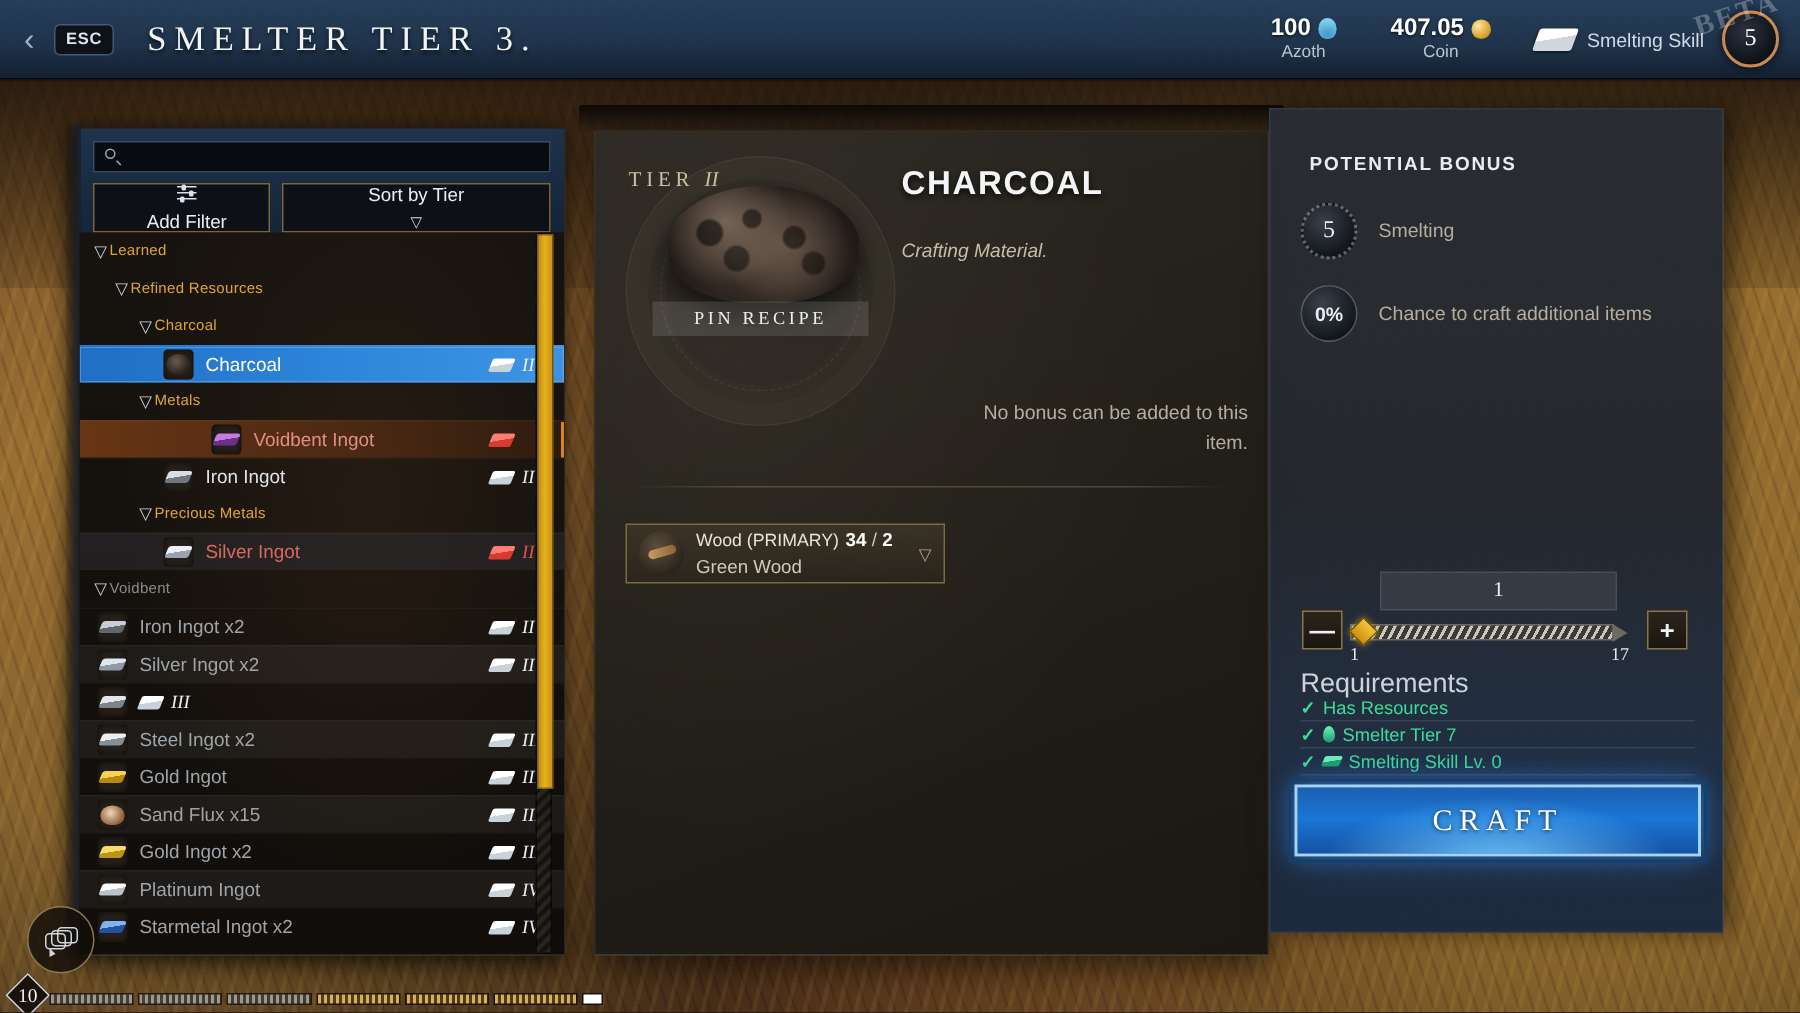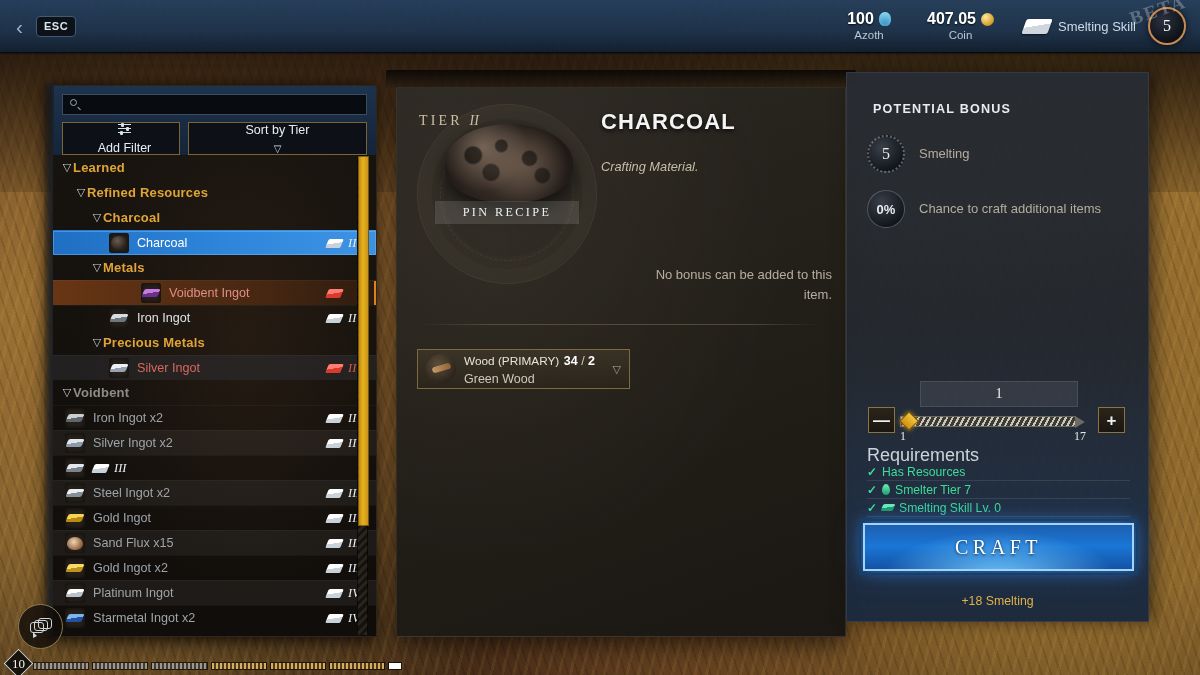--- a/index.html
+++ b/index.html
@@ -174,21 +174,21 @@
     position: absolute; top: 69px; left: 0; right: 0; bottom: 0;
     overflow: hidden;
     background:
       radial-gradient(ellipse at 60% 38%, rgba(86,58,34,0.26), rgba(0,0,0,0) 62%),
       linear-gradient(180deg, #17130f, #100d0a);
   }
   .node { display: flex; align-items: center; height: 25px; position: relative; }
   .node .twist {
     color: #cdd6e0; font-size: 11px; width: 12px; text-align: center; flex: 0 0 auto;
   }
-  .group-label { font-size: 13px; font-weight: bold; letter-spacing: .2px; }
+  .group-label { font-size: 10px; font-weight: normal; letter-spacing: .2px; }
   .g-learned { color: #e0a436; }
   .g-sub { color: #e0a436; }
   .g-unlearned { color: #8d8b88; }
 
   .item-row {
     display: flex; align-items: center; height: 25px; position: relative;
     border-top: 1px solid rgba(255,255,255,0.035);
   }
   .item-row .swatch {
     width: 20px; height: 20px; border-radius: 3px; flex: 0 0 auto;
@@ -501,20 +501,21 @@
 
 <div id="app">
 
   <div class="bg"></div>
   <div class="bg-streaks"></div>
   <div class="bg-dark-band"></div>
 
   <div class="topbar">
     <div class="back-chevron">‹</div>
     <div class="esc-key">ESC</div>
+    <div class="screen-title">SMELTER TIER 3.</div>
 
     <div class="topbar-right">
       <div class="currency">
         <div class="cval">
           <span>100</span>
           <span class="azoth-orb"></span>
         </div>
         <div class="clabel">Azoth</div>
       </div>
       <div class="currency">
@@ -814,21 +815,20 @@
         <span>Smelter Tier 7</span>
       </div>
       <div class="req-item">
         <span class="req-check">✓</span>
         <span class="req-ico-ingot"></span>
         <span>Smelting Skill Lv. 0</span>
       </div>
     </div>
 
     <div class="craft-btn">CRAFT</div>
-    <div class="craft-gain">+18 Smelting</div>
   </div>
 
   <div class="chat-btn">
     <span class="chat-glyph">
       <span></span>
         <span></span>
         <span></span>
         <i></i>
     </span>
   </div>

